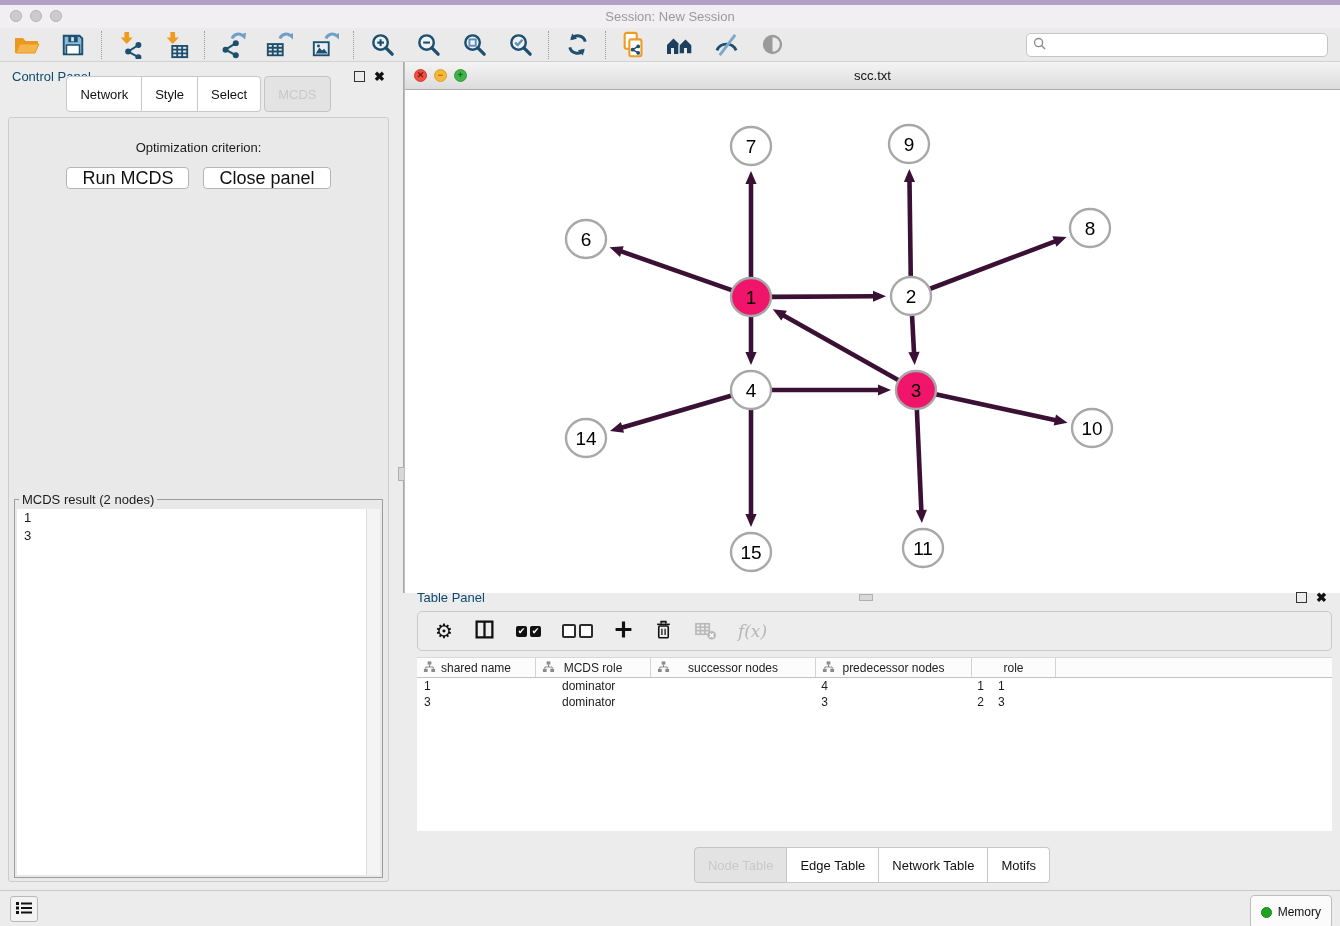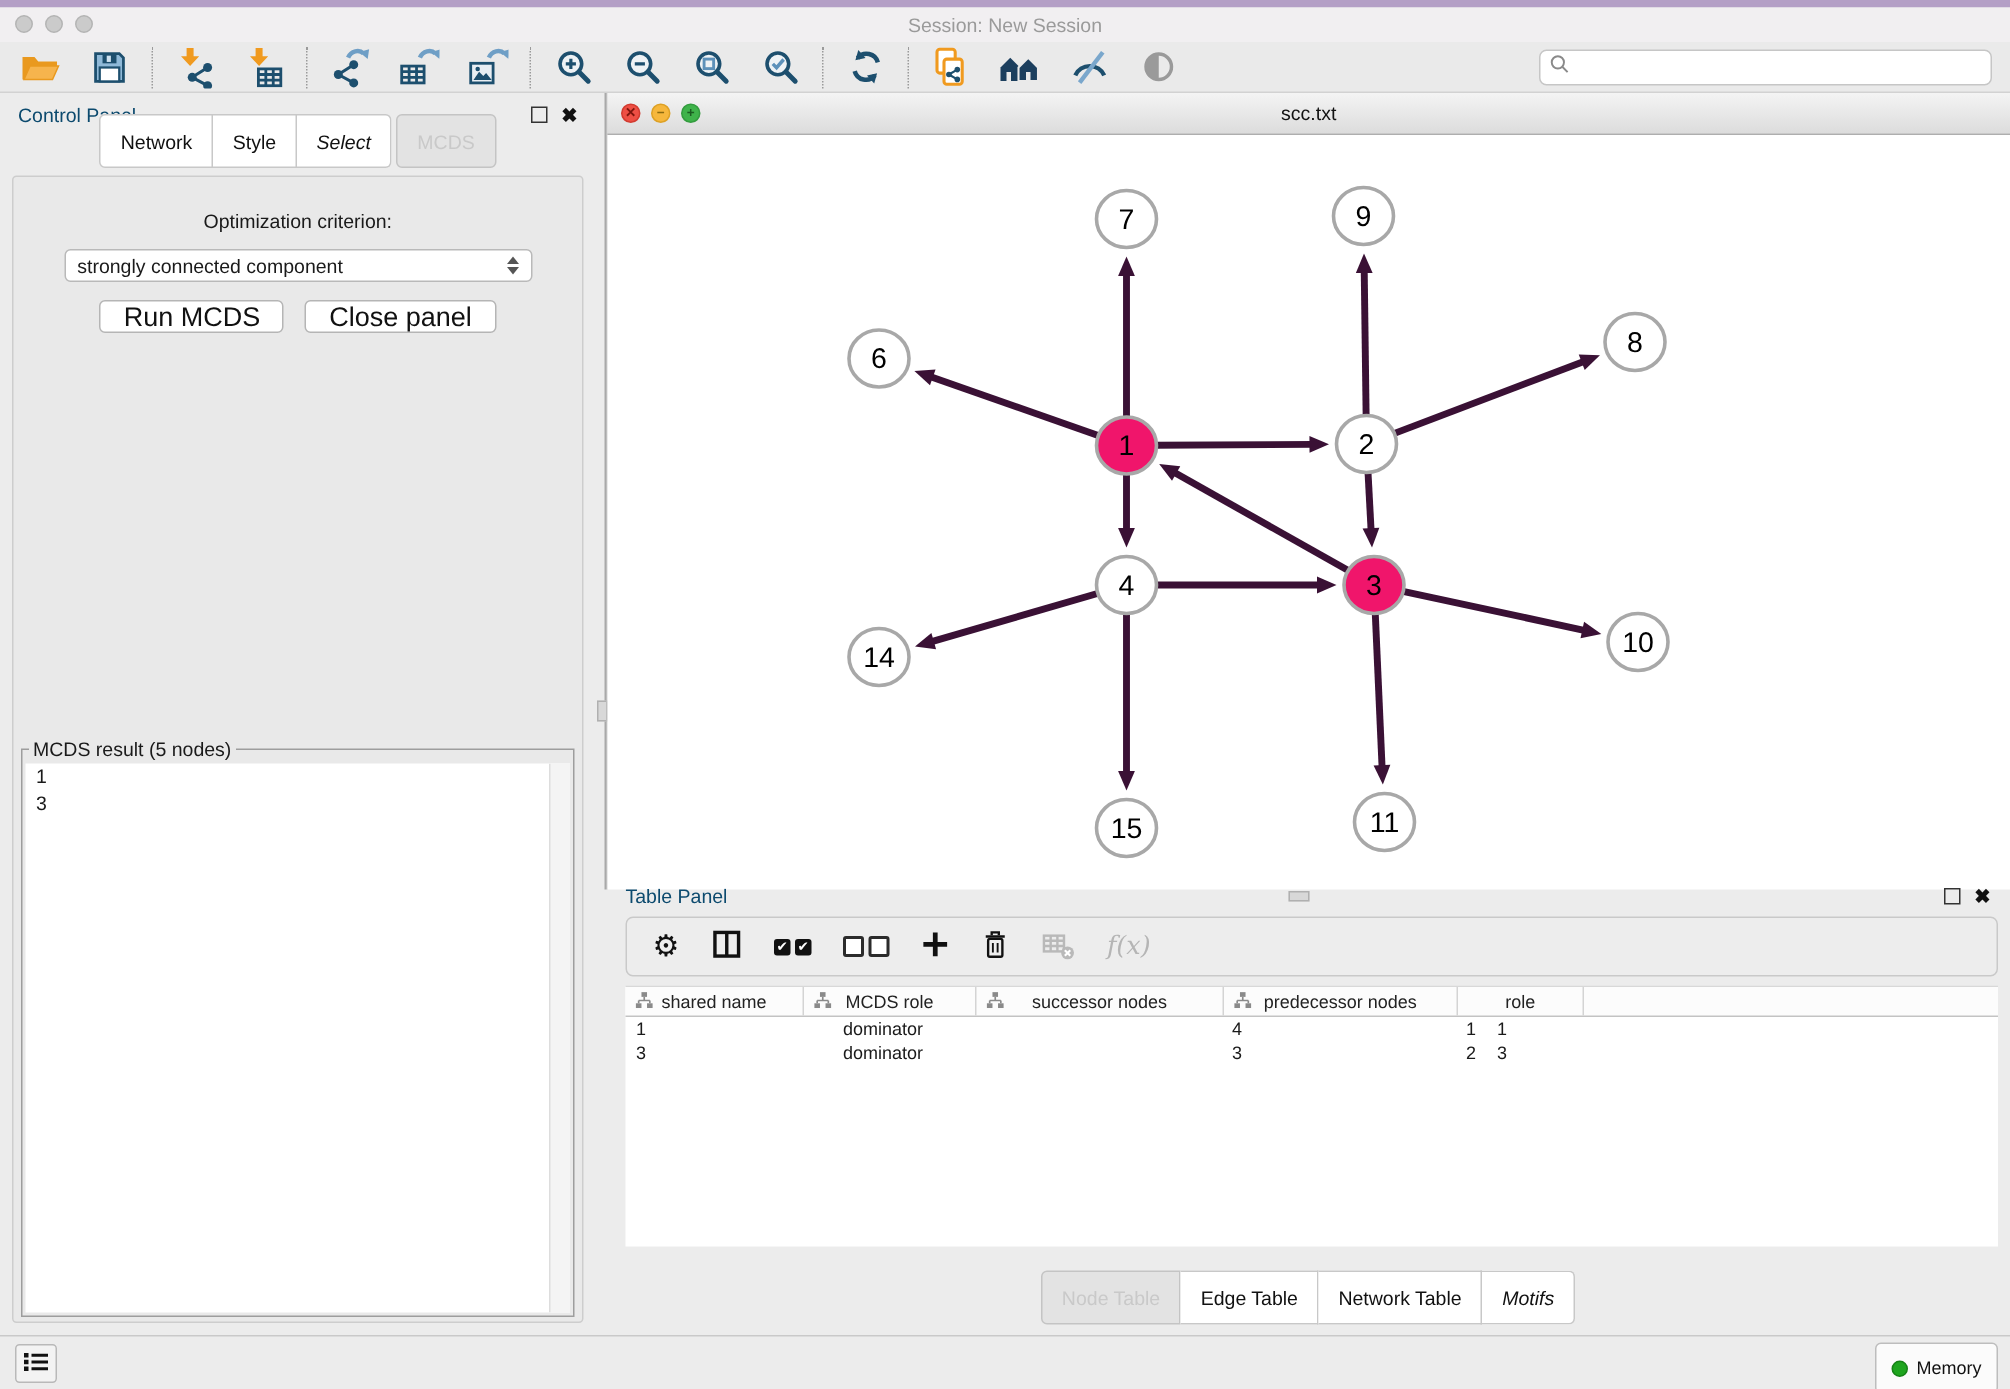--- a/index.html
+++ b/index.html
@@ -29,21 +29,21 @@
   .control-panel{left:0;top:62px;width:397px;height:828px;}
   .panel-head{height:28px;display:flex;align-items:center;padding:0 12px;}
   .panel-title{font-size:13px;color:#0c4a6e;}
   .panel-head-icons{margin-left:auto;display:flex;gap:9px;align-items:center;}
   .float-box{width:9px;height:9px;border:1.5px solid #333;display:inline-block;}
   .close-x{font-size:13px;font-weight:bold;color:#111;line-height:1;}
   .tabs-row{display:flex;justify-content:center;align-items:flex-end;height:22px;}
   .tab{height:20px;box-sizing:border-box;padding:17px 13px;background:#fff;border:1px solid #c8c8c8;border-left:none;
        font-size:13px;display:flex;align-items:center;color:#111;}
   .tab.first{border-left:1px solid #c8c8c8;border-radius:4px 0 0 4px;}
-  .tab.last{border-radius:0 4px 4px 0;font-style:italic;}
+  .tab.last{border-radius:0 4px 4px 0;}
   .tab.ghost{background:#e3e3e3;color:#c9c9c9;border:1px solid #c4c4c4;border-radius:4px;margin-left:3px;}
   .cp-content{position:absolute;top:55px;left:8px;right:8px;bottom:8px;background:#e9e9e9;
               border:1px solid #cdcdcd;border-radius:3px;}
   .opt-label{text-align:center;margin-top:22px;font-size:13px;}
   .combo{margin:11px auto 0;width:312px;height:22px;background:#fff;border:1px solid #b9b9b9;border-radius:4px;
          box-sizing:border-box;display:flex;align-items:center;padding:0 8px;font-size:13px;}
   .combo .stepper{margin-left:auto;display:flex;flex-direction:column;gap:2px;}
   .combo .stepper i{width:0;height:0;border-left:4px solid transparent;border-right:4px solid transparent;display:block;}
   .combo .stepper .up{border-bottom:5px solid #555;}
   .combo .stepper .dn{border-top:5px solid #555;}
@@ -329,33 +329,26 @@
     </span>
   </div>
   <div class="tabs-row">
     <span class="tab first">Network</span>
     <span class="tab">Style</span>
     <span class="tab last">Select</span>
     <span class="tab ghost">MCDS</span>
   </div>
   <div class="cp-content">
     <div class="opt-label">Optimization criterion:</div>
-    <div class="combo">
-      <span>strongly connected component</span>
-      <span class="stepper">
-          <i class="up"></i>
-          <i class="dn"></i>
-        </span>
-    </div>
     <div class="cp-buttons">
       <button class="btn">Run MCDS</button>
       <button class="btn">Close panel</button>
     </div>
     <fieldset class="result-fieldset">
-      <legend>MCDS result (5 nodes)</legend>
+      <legend>MCDS result (2 nodes)</legend>
       <div class="result-inner">
         <div class="result-line">1</div>
         <div class="result-line">3</div>
         <div class="result-scroll"></div>
       </div>
     </fieldset>
   </div>
 </div>
 
 <div class="abs v-divider">

